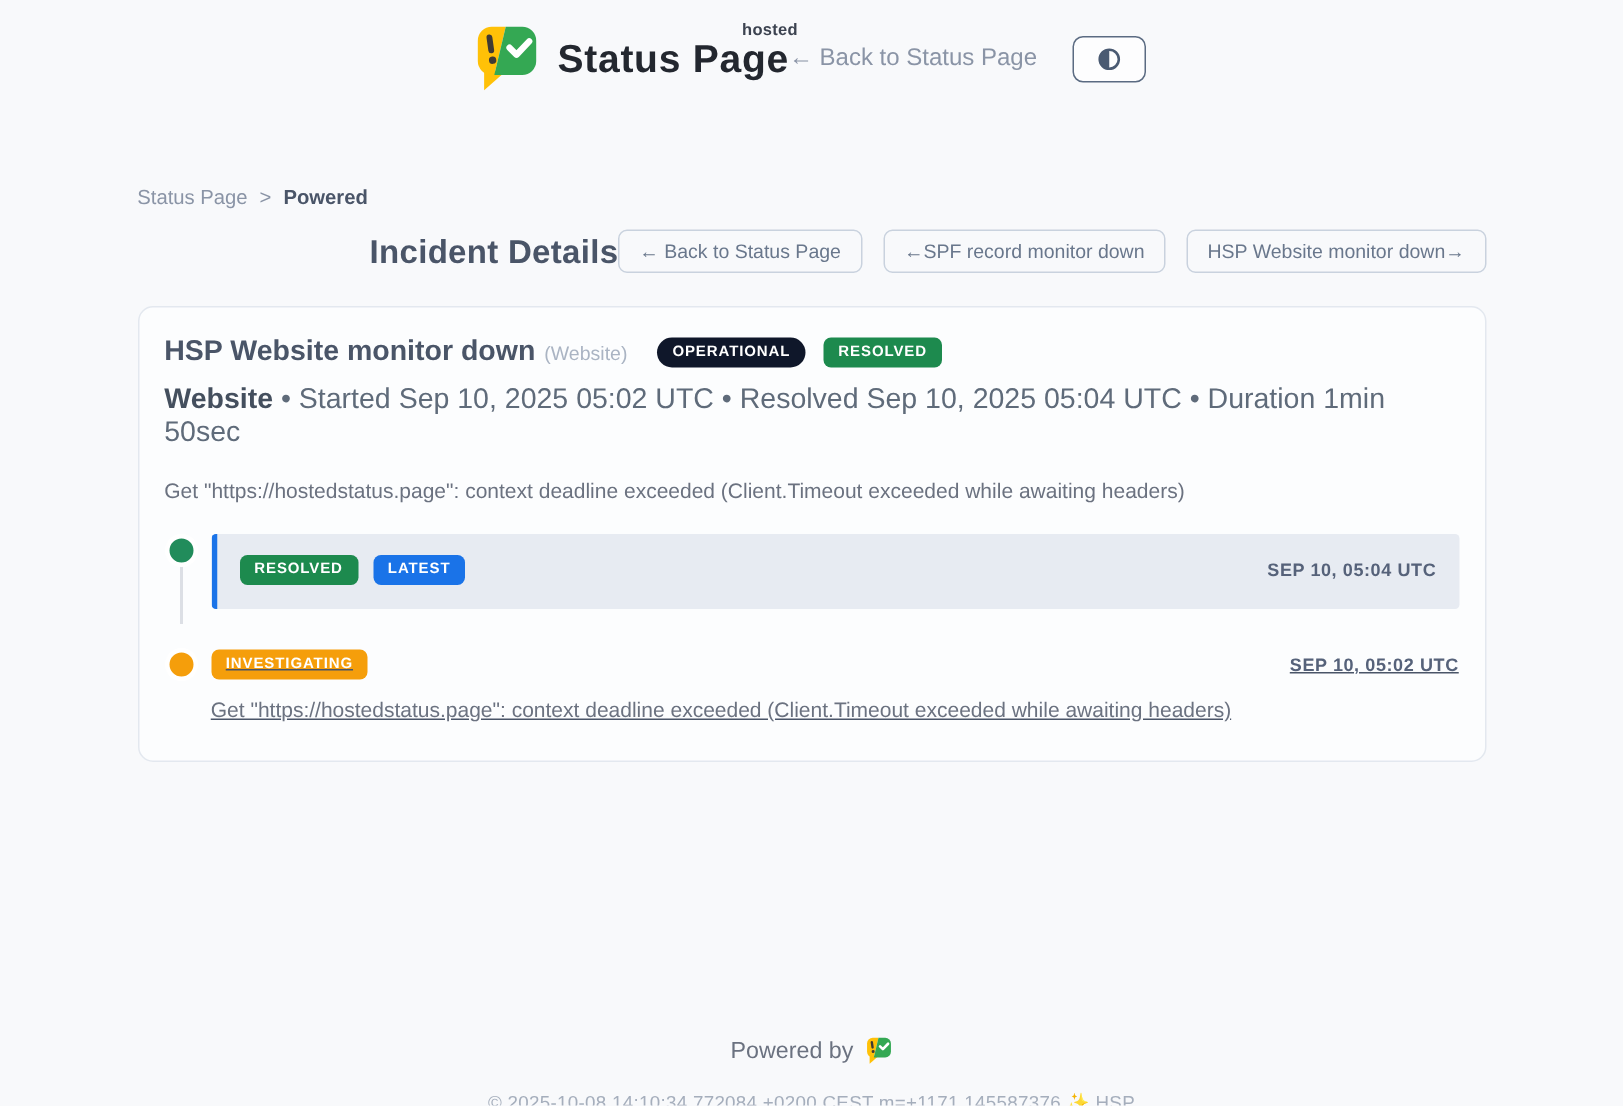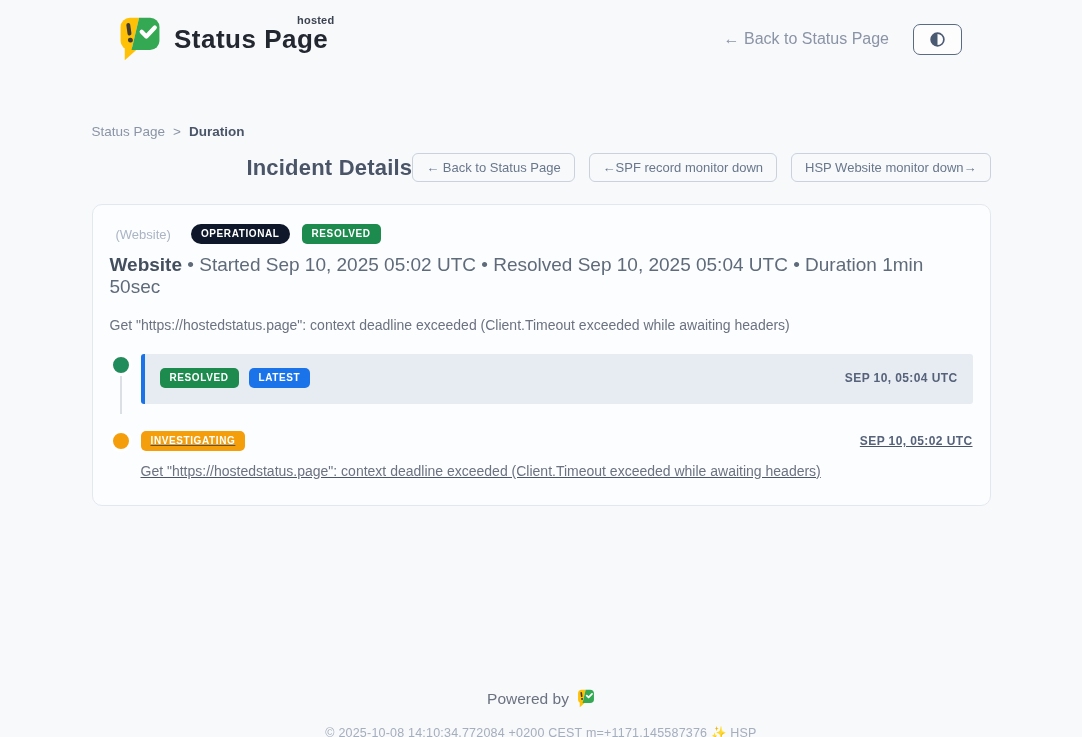--- a/index.html
+++ b/index.html
@@ -5,21 +5,21 @@
   * { margin:0; padding:0; box-sizing:border-box; }
   html,body { width:1082px; height:737px; }
   body {
     background:#f8f9fb;
     font-family:"Liberation Sans", sans-serif;
     color:#4a5568;
     overflow:hidden;
   }
   
   .header {
-    display:flex; align-items:center; justify-content:space-between;
+    display:flex; align-items:center; justify-content:center;
     padding:16px 120px 14px 118px;
   }
   .logo { display:flex; align-items:flex-start; gap:12px; }
   .logo-icon { width:44px; height:46px; }
   .logo-text-wrap { position:relative; padding-top:8px; }
   .logo-hosted {
     position:absolute; top:-2px; right:-6px;
     font-size:11px; color:#3c4350; font-weight:600; letter-spacing:.2px;
   }
   .logo-brand {
@@ -143,34 +143,35 @@
       </svg>
     </button>
   </div>
 </div>
 
 <div class="main">
 
   <div class="breadcrumb">
     <span>Status Page</span>
     <span>&gt;</span>
-    <span class="crumb-current">Duration</span>
+    <span class="crumb-current">Powered</span>
   </div>
 
   <div class="title-row">
     <div class="page-title">Incident Details</div>
     <div class="nav-btns">
       <button class="nav-btn">← Back to Status Page</button>
       <button class="nav-btn">←SPF record monitor down</button>
       <button class="nav-btn">HSP Website monitor down→</button>
     </div>
   </div>
 
   <div class="card">
     <div class="card-title-row">
+      <span class="card-title">HSP Website monitor down</span>
       <span class="card-component">(Website)</span>
       <span class="badge badge-operational">OPERATIONAL</span>
       <span class="badge badge-resolved-hdr">RESOLVED</span>
     </div>
 
     <div class="card-meta">
       <span class="meta-component">Website</span><span> • Started Sep 10, 2025 05:02 UTC • Resolved Sep 10, 2025 05:04 UTC • Duration 1min 50sec</span>
     </div>
 
     <div class="card-desc">Get "https://hostedstatus.page": context deadline exceeded (Client.Timeout exceeded while awaiting headers)</div>

